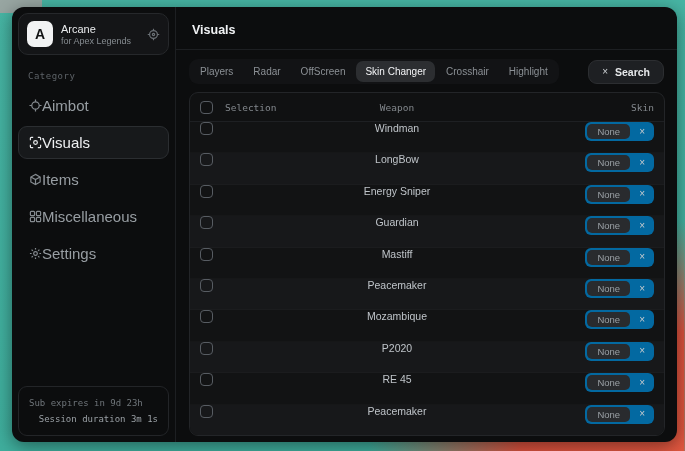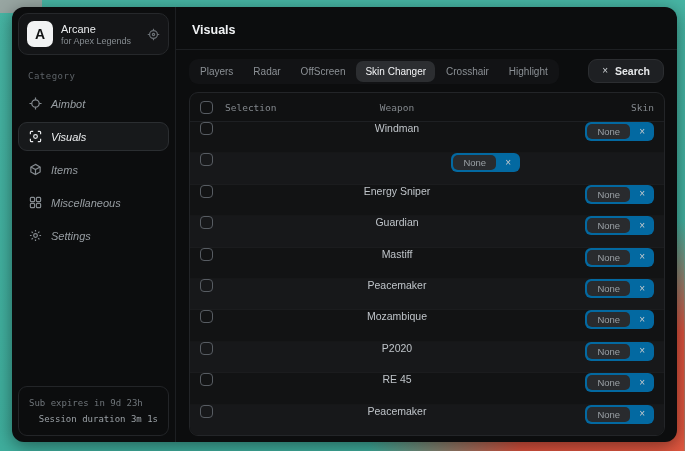--- a/index.html
+++ b/index.html
@@ -24,34 +24,34 @@
   .header-card{display:flex;align-items:center;gap:8px;background:#141517;
     border:1px solid #26282b;border-radius:10px;padding:7px 8px;margin:0 0 4px 0;}
   .logo{width:26px;height:26px;background:#f2f3f4;border-radius:7px;color:#121314;
     font-weight:bold;font-size:14px;display:flex;align-items:center;justify-content:center;}
   .app-text{display:flex;flex-direction:column;gap:1px;}
   .app-name{font-size:11px;font-weight:normal;color:#e9ebed;}
   .app-sub{font-size:9px;color:#858b90;}
   .header-gear{margin-left:auto;color:#6b7176;display:flex;}
   .category{font-family:"DejaVu Sans Mono",monospace;font-size:9px;color:#5d6267;
     letter-spacing:.5px;margin:12px 0 6px 10px;}
-  .nav-item{display:flex;align-items:center;gap:9px;padding:7px 10px;margin:2px 0;
-    border:1px solid transparent;border-radius:9px;color:#989ea3;font-size:11px;cursor:pointer;font-style:italic;}
+  .nav-item{display:flex;align-items:center;padding:7px 10px;margin:2px 0;
+    border:1px solid transparent;border-radius:9px;color:#989ea3;font-size:15px;cursor:pointer;}
   .nav-item .nicon{display:flex;color:#858b90;}
   .nav-item--active{background:#17191b;border-color:#2b2e31;color:#eef0f2;}
   .nav-item--active .nicon{color:#e8eaec;}
   .sidebar-footer{margin-top:auto;border:1px solid #232528;border-radius:9px;
     padding:8px 10px;font-family:"DejaVu Sans Mono",monospace;font-size:9px;line-height:1.8;}
   .foot-line1{color:#6f757a;}
   .foot-line2{color:#9aa0a5;text-align:right;}
   
   .main{flex:1;display:flex;flex-direction:column;min-width:0;}
   .main-header{padding:13px 16px 11px;border-bottom:1px solid #1d1f22;}
   .main-title{font-size:12.5px;font-weight:bold;color:#f0f2f4;}
-  .toolbar{display:flex;align-items:flex-start;padding:9px 13px 0 13px;}
+  .toolbar{display:flex;align-items:flex-end;padding:9px 13px 0 13px;}
   .tabs{display:flex;align-items:center;gap:2px;background:#121315;border-radius:9px;padding:2px;}
   .tab{padding:5px 9px;font-size:10px;color:#8b9095;border-radius:7px;cursor:pointer;white-space:nowrap;}
   .tab--active{background:#2c2e31;color:#f3f4f6;font-weight:normal;}
   .search-btn{margin-left:auto;display:flex;align-items:center;gap:7px;background:#1e2023;
     border:1px solid #2c2e31;border-radius:9px;padding:5px 13px;cursor:pointer;}
   .search-btn .sicon{color:#cfd3d6;font-size:10px;line-height:1;}
   .search-btn .slabel{color:#e6e8ea;font-size:10.5px;font-weight:bold;}
   
   .table-card{flex:1;margin:8px 12px 6px 13px;border:1px solid #232528;border-radius:9px;
     background:#101112;display:flex;flex-direction:column;overflow:hidden;}
@@ -197,20 +197,21 @@
             <span class="chip-group">
               <span class="chip">None</span>
               <span class="chip-x">×</span>
             </span>
           </div>
       </div>
       <div class="row">
         <div class="col-left">
             <span class="checkbox"></span>
           </div>
+        <div class="col-mid weapon">LongBow</div>
         <div class="col-right">
             <span class="chip-group">
               <span class="chip">None</span>
               <span class="chip-x">×</span>
             </span>
           </div>
       </div>
       <div class="row">
         <div class="col-left">
             <span class="checkbox"></span>

